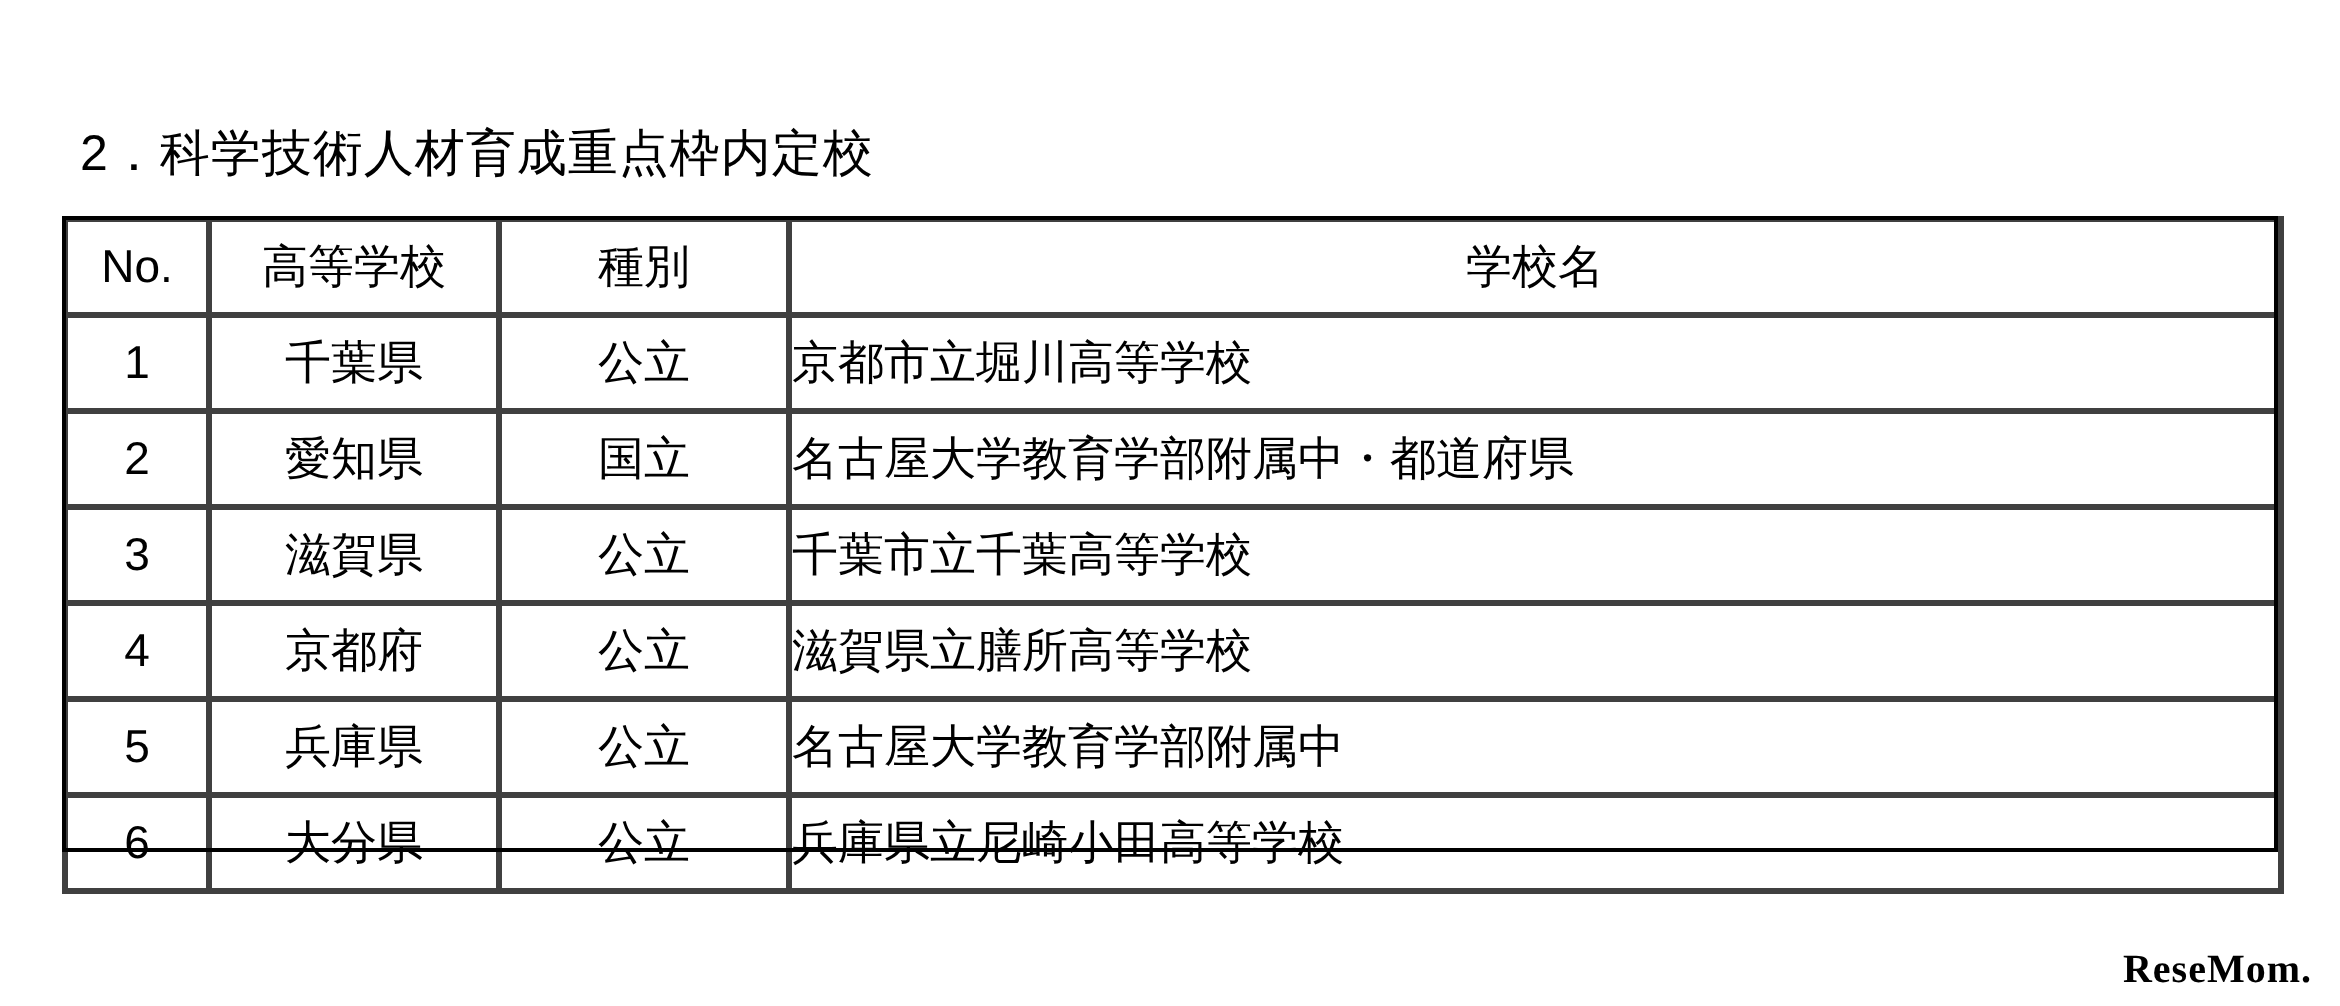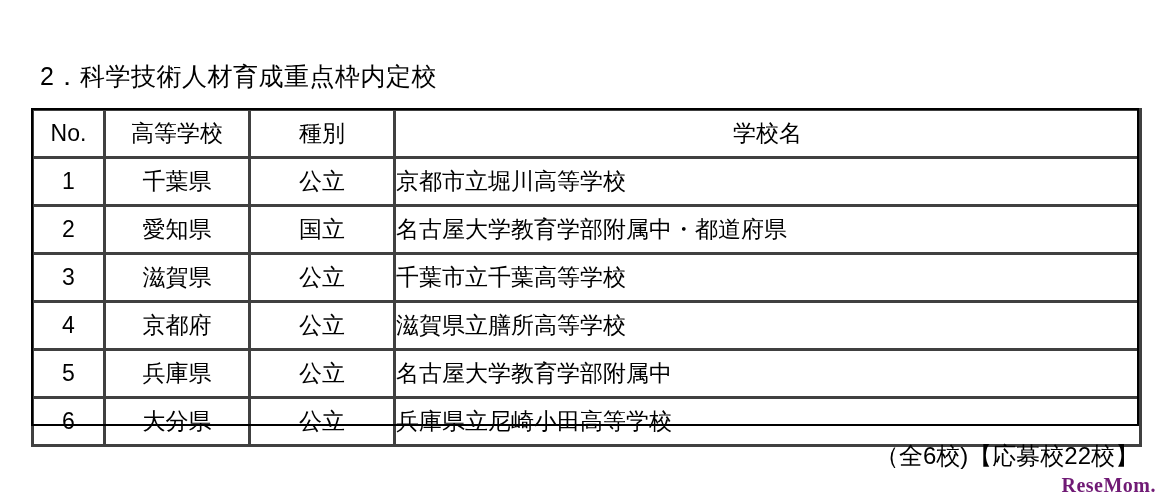--- a/index.html
+++ b/index.html
@@ -79,21 +79,21 @@
     top: 440px;
     font-size: 24px;
     white-space: nowrap;
   }
   .watermark {
     position: absolute;
     right: 14px;
     bottom: 6px;
     font-size: 20px;
     font-weight: bold;
-    color: #701a75;
+    color: #000000;
     letter-spacing: 0.5px;
     font-family: "Liberation Serif", serif;
   }
 </style>
 </head>
 <body>
 
 <div class="page">
 
   <div class="doc-title">2．科学技術人材育成重点枠内定校</div>
@@ -148,17 +148,16 @@
         <td class="c-no">6</td>
         <td class="c-pref">大分県</td>
         <td class="c-type">公立</td>
         <td class="c-school">兵庫県立尼崎小田高等学校</td>
       </tr>
     </tbody>
   </table>
 
   <div class="table-outline"></div>
 
-  <div class="footnote">（全6校)【応募校22校】</div>
 
   <div class="watermark">ReseMom.</div>
 
 </div>
 
 </body></html>

